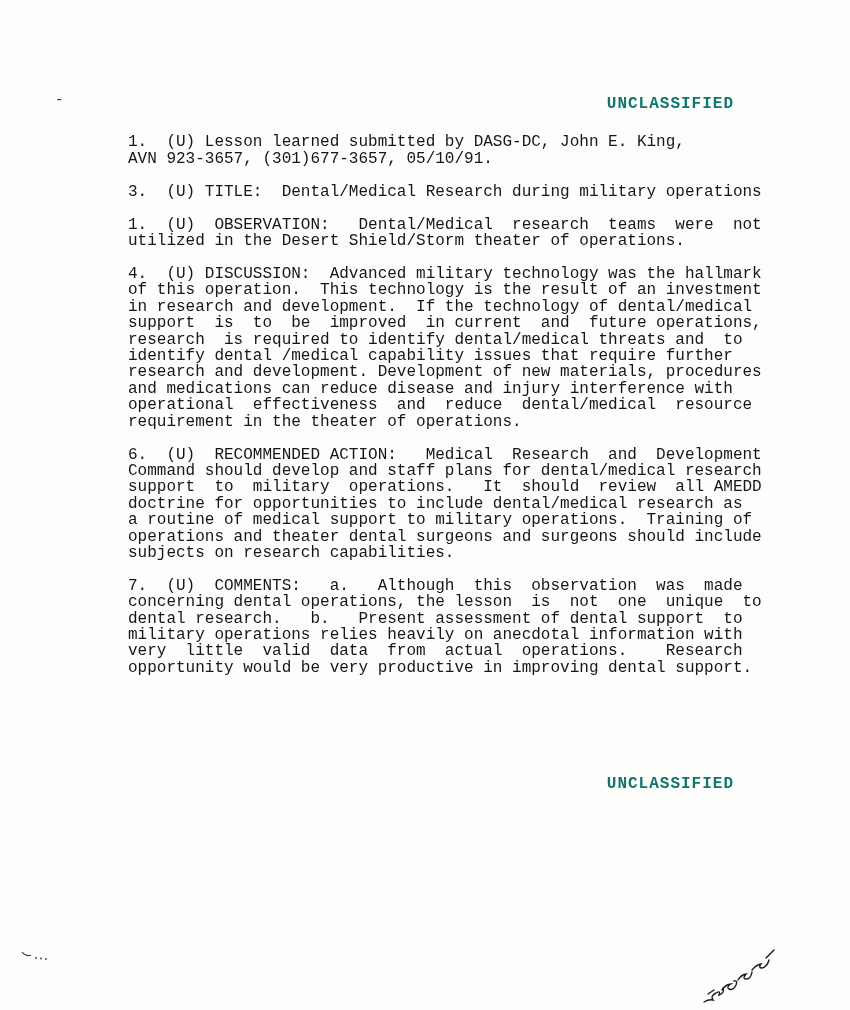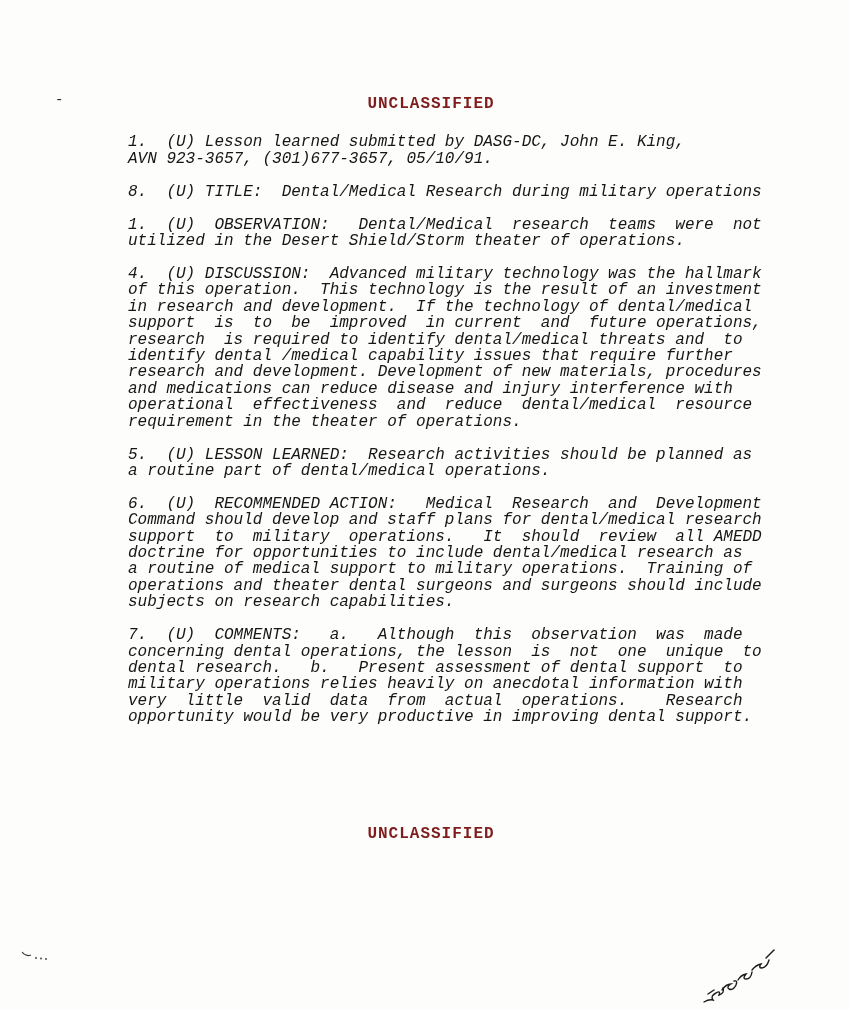--- a/index.html
+++ b/index.html
@@ -16,34 +16,33 @@
   .content {
     position: absolute;
     left: 128px;
     top: 96px;
     width: 680px;
     font-size: 16px;
     line-height: 16.4px;
   }
   .classification {
     width: 606px;
-    text-align: center;
+    text-align: right;
     font-weight: 600;
     letter-spacing: 1px;
     white-space: pre;
     margin: 0 0 22px 0;
-    color: #7f1d1d;
+    color: #0f766e;
   }
   .classification.footer {
     margin: 100px 0 0 0;
   }
   .para {
     white-space: pre;
     margin: 0 0 16.5px 0;
-    font-style: italic;
   }
   .mark-top-left {
     position: absolute;
     left: 55px;
     top: 92px;
     font-size: 14px;
     color: #2a2a2a;
   }
   .mark-bottom-left {
     position: absolute;
@@ -64,38 +63,36 @@
 
   <span class="mark-top-left">-</span>
 
   <div class="content">
 
     <div class="classification">UNCLASSIFIED</div>
 
     <div class="para">1.  (U) Lesson learned submitted by DASG-DC, John E. King,
 AVN 923-3657, (301)677-3657, 05/10/91.</div>
 
-    <div class="para">8.  (U) TITLE:  Dental/Medical Research during military operations</div>
+    <div class="para">3.  (U) TITLE:  Dental/Medical Research during military operations</div>
 
     <div class="para">1.  (U)  OBSERVATION:   Dental/Medical  research  teams  were  not
 utilized in the Desert Shield/Storm theater of operations.</div>
 
     <div class="para">4.  (U) DISCUSSION:  Advanced military technology was the hallmark
 of this operation.  This technology is the result of an investment
 in research and development.  If the technology of dental/medical
 support  is  to  be  improved  in current  and  future operations,
 research  is required to identify dental/medical threats and  to
 identify dental /medical capability issues that require further
 research and development. Development of new materials, procedures
 and medications can reduce disease and injury interference with
 operational  effectiveness  and  reduce  dental/medical  resource
 requirement in the theater of operations.</div>
 
-    <div class="para">5.  (U) LESSON LEARNED:  Research activities should be planned as
-a routine part of dental/medical operations.</div>
 
     <div class="para">6.  (U)  RECOMMENDED ACTION:   Medical  Research  and  Development
 Command should develop and staff plans for dental/medical research
 support  to  military  operations.   It  should  review  all AMEDD
 doctrine for opportunities to include dental/medical research as
 a routine of medical support to military operations.  Training of
 operations and theater dental surgeons and surgeons should include
 subjects on research capabilities.</div>
 
     <div class="para">7.  (U)  COMMENTS:   a.   Although  this  observation  was  made

